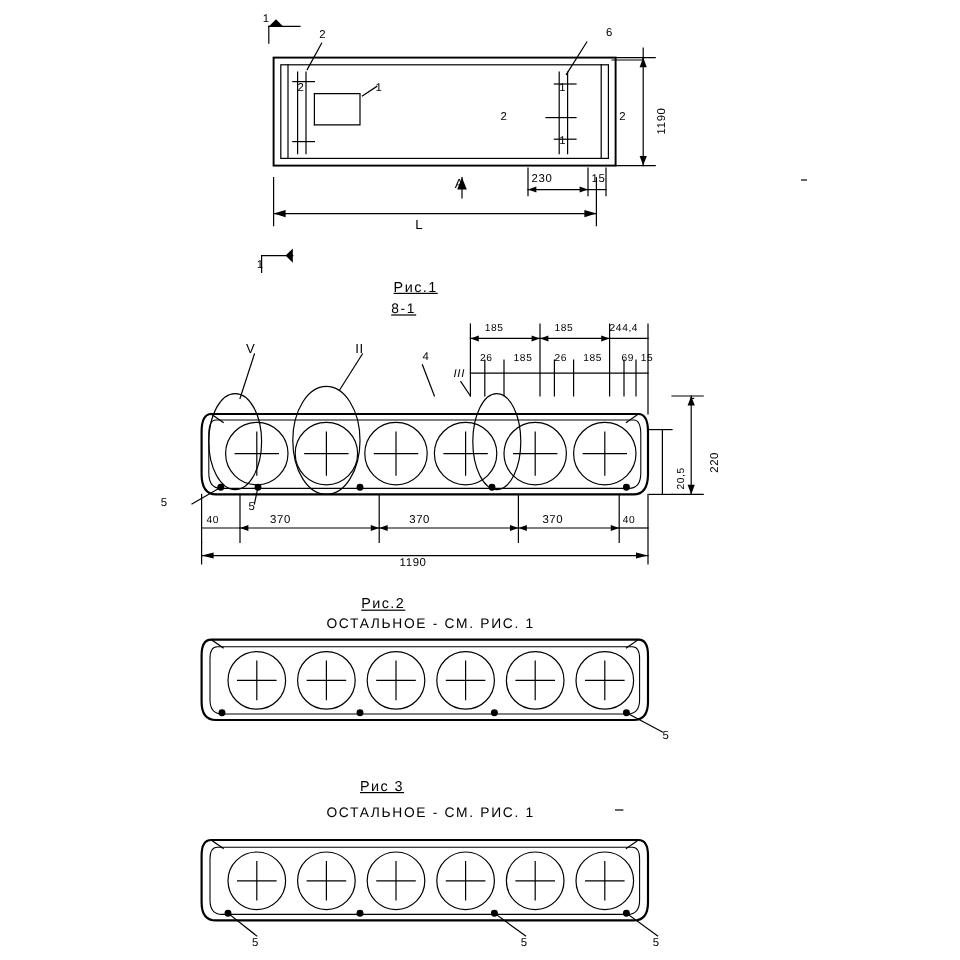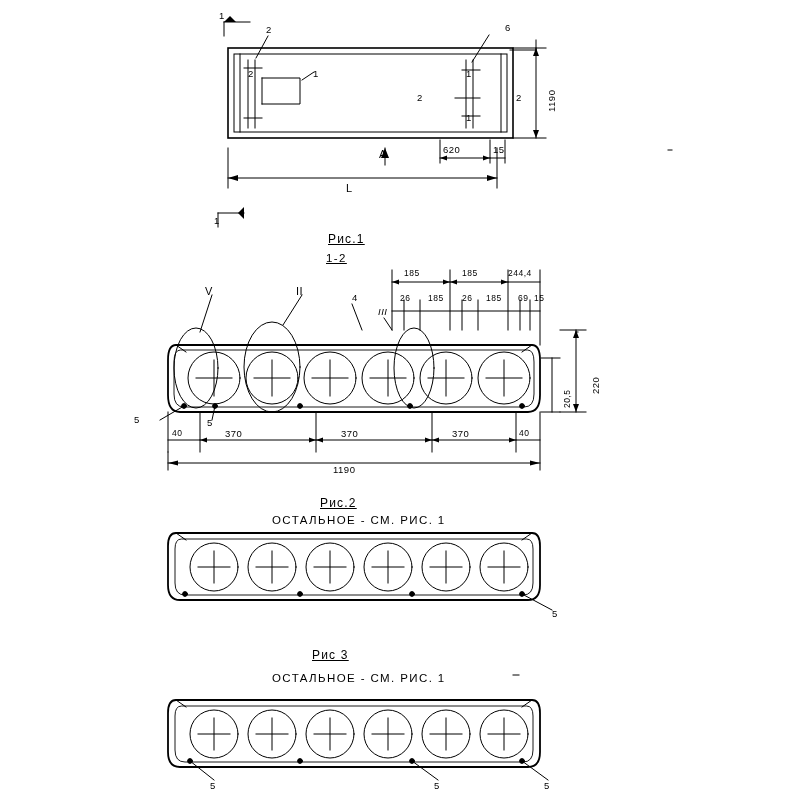--- a/index.html
+++ b/index.html
@@ -281,26 +281,26 @@
   <div class="lbl small" style="left:248px; top:68px;">2</div>
   <div class="lbl small" style="left:313px; top:68px;">1</div>
   <div class="lbl small" style="left:505px; top:22px;">6</div>
   <div class="lbl small" style="left:466px; top:68px;">1</div>
   <div class="lbl small" style="left:466px; top:112px;">1</div>
   <div class="lbl small" style="left:417px; top:92px;">2</div>
   <div class="lbl small" style="left:516px; top:92px;">2</div>
   <div class="lbl small vert" style="left:546px; top:112px;">1190</div>
   <div class="lbl" style="left:346px; top:182px;">L</div>
   <div class="lbl" style="left:379px; top:148px;">А</div>
-  <div class="lbl small" style="left:443px; top:144px;">620</div>
+  <div class="lbl small" style="left:443px; top:144px;">230</div>
   <div class="lbl small" style="left:493px; top:144px;">15</div>
   <div class="lbl small" style="left:214px; top:215px;">1</div>
 
   <div class="lbl cap ul" style="left:328px; top:232px;">Рис.1</div>
-  <div class="lbl capline ul" style="left:326px; top:252px;">1-2</div>
+  <div class="lbl capline ul" style="left:326px; top:252px;">8-1</div>
 
   <div class="lbl" style="left:205px; top:285px;">V</div>
   <div class="lbl" style="left:296px; top:285px;text-align:right;">II</div>
   <div class="lbl small" style="left:378px; top:306px;font-style:italic;">III</div>
   <div class="lbl small" style="left:352px; top:292px;">4</div>
   <div class="lbl small" style="left:134px; top:414px;">5</div>
   <div class="lbl small" style="left:207px; top:417px;">5</div>
 
   <div class="lbl tiny" style="left:404px; top:268px;">185</div>
   <div class="lbl tiny" style="left:462px; top:268px;">185</div>
@@ -316,24 +316,24 @@
   <div class="lbl tiny vert" style="left:562px; top:408px;">20,5</div>
   <div class="lbl small vert" style="left:590px; top:394px;">220</div>
 
   <div class="lbl tiny" style="left:172px; top:428px;">40</div>
   <div class="lbl small" style="left:225px; top:428px;">370</div>
   <div class="lbl small" style="left:341px; top:428px;">370</div>
   <div class="lbl small" style="left:452px; top:428px;">370</div>
   <div class="lbl tiny" style="left:519px; top:428px;">40</div>
   <div class="lbl small" style="left:333px; top:464px;">1190</div>
 
-  <div class="lbl cap ul" style="left:320px; top:496px;">Рис.2</div>
+  <div class="lbl cap ul" style="left:301px; top:496px;">Рис.2</div>
   <div class="lbl capline" style="left:272px; top:514px;">ОСТАЛЬНОЕ - СМ. РИС. 1</div>
 
   <div class="lbl small" style="left:552px; top:608px;">5</div>
-  <div class="lbl cap ul" style="left:312px; top:648px;">Рис 3</div>
+  <div class="lbl cap ul" style="left:300px; top:648px;">Рис 3</div>
   <div class="lbl capline" style="left:272px; top:672px;">ОСТАЛЬНОЕ - СМ. РИС. 1</div>
 
   <div class="lbl small" style="left:210px; top:780px;">5</div>
   <div class="lbl small" style="left:434px; top:780px;">5</div>
   <div class="lbl small" style="left:544px; top:780px;">5</div>
 
 </div>
 
 </body></html>

